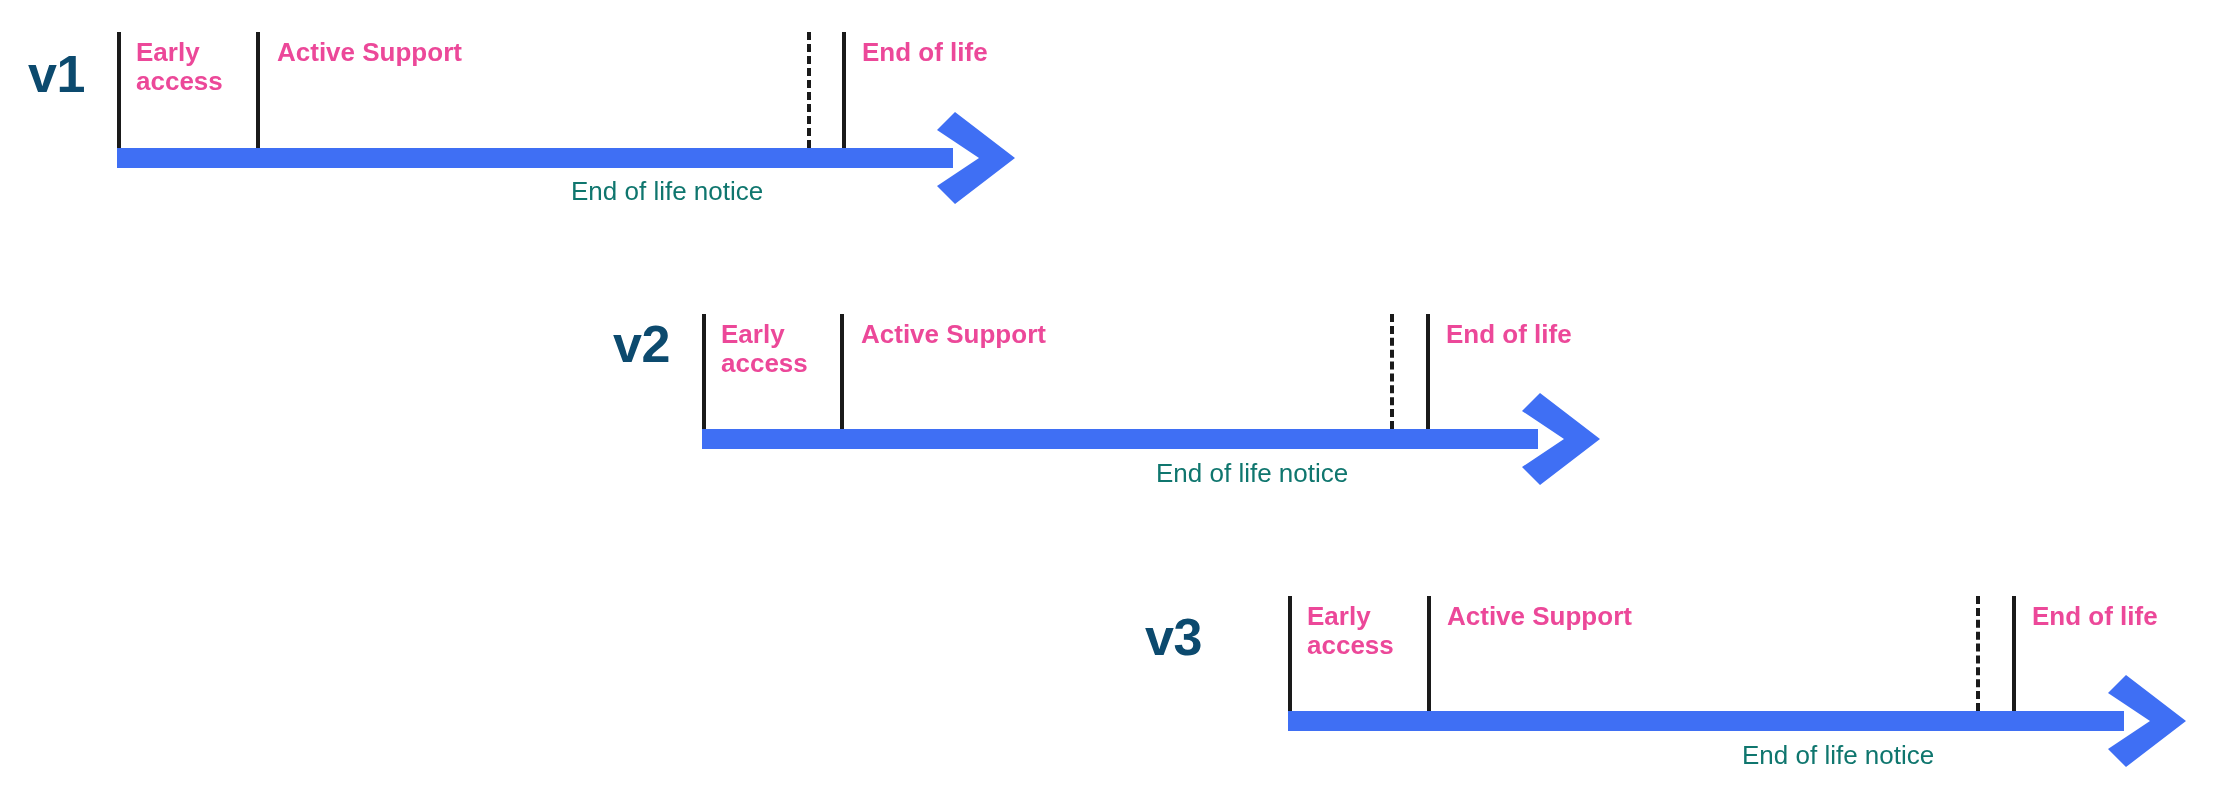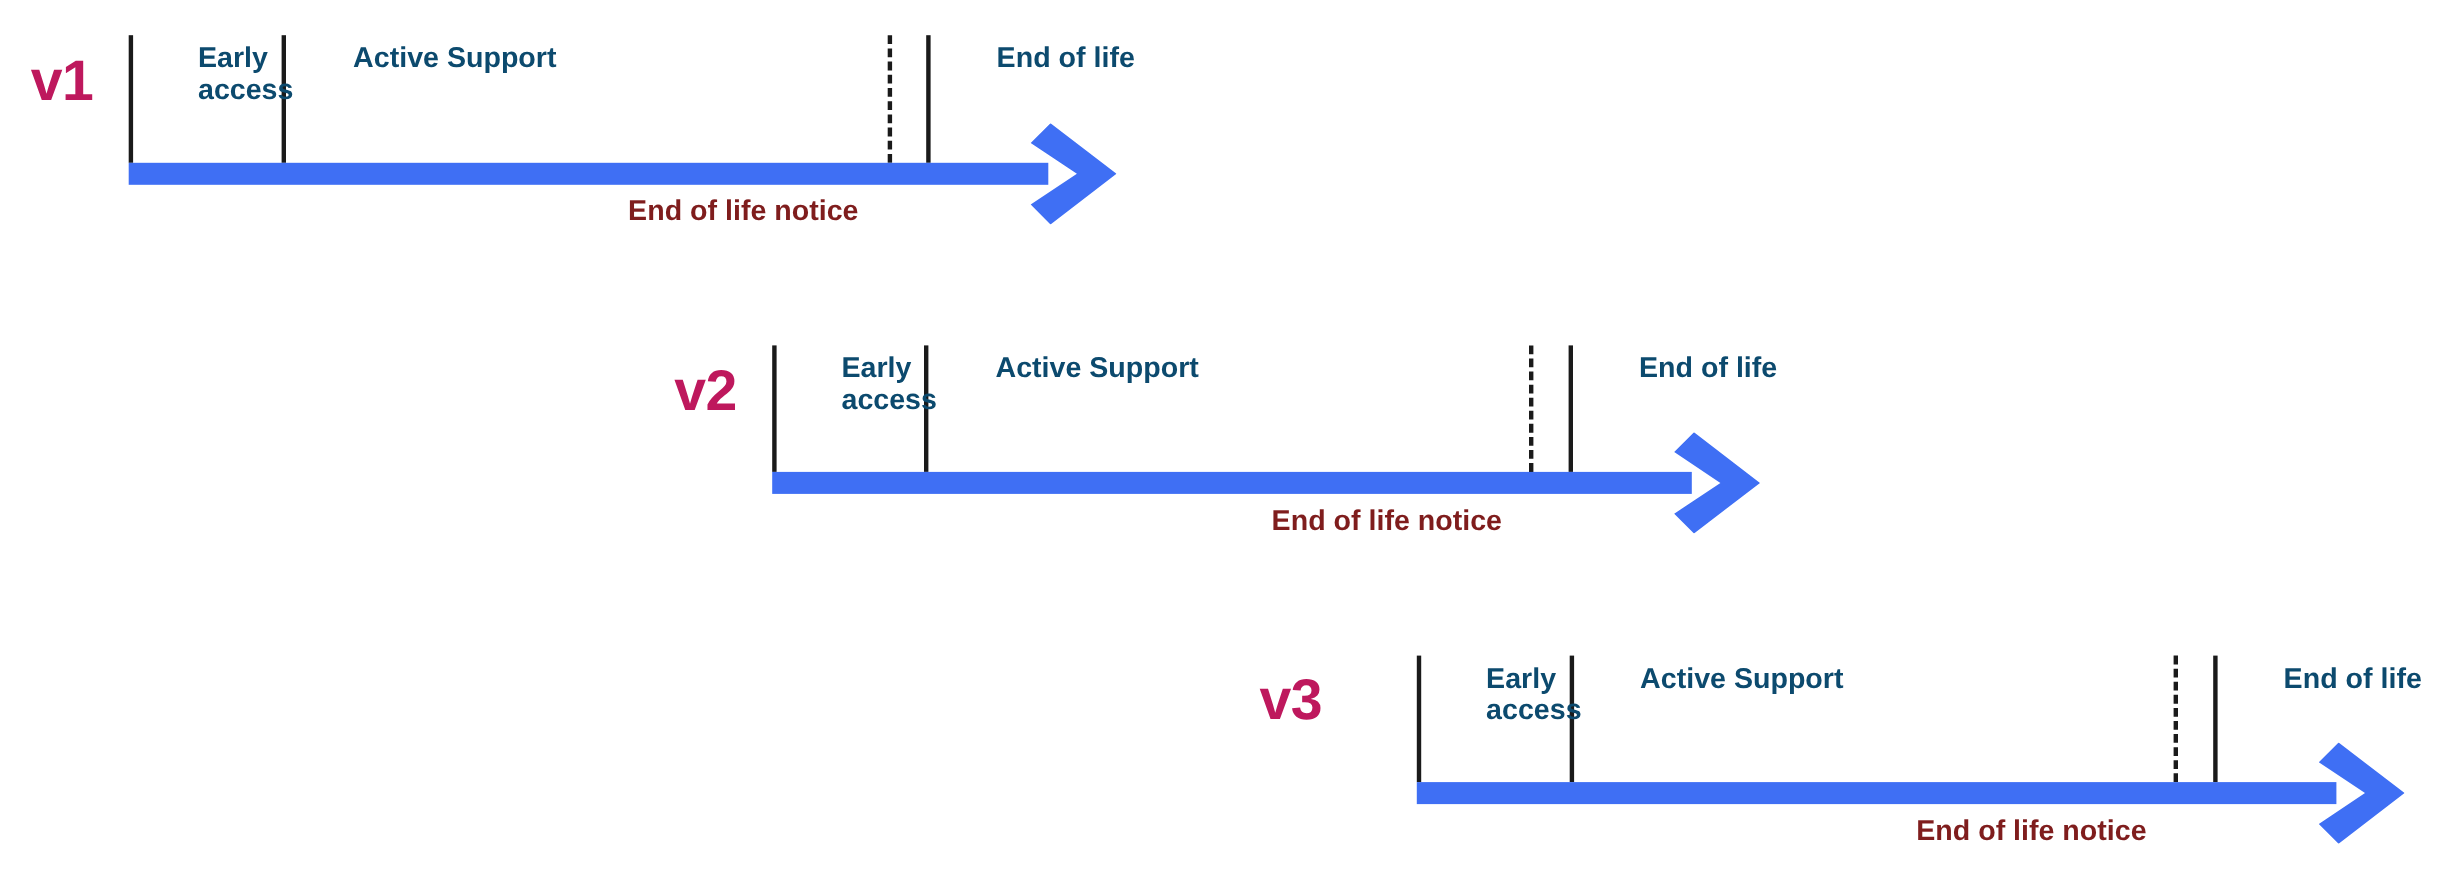--- a/index.html
+++ b/index.html
@@ -16,61 +16,60 @@
   #diagram {
     position: absolute;
     left: 0; top: 0;
     width: 2228px; height: 812px;
   }
   
   .version-label {
     position: absolute;
     font-size: 52px;
     font-weight: 700;
-    color: #be185d;
+    color: #0c4a6e;
     letter-spacing: -0.5px;
     line-height: 1;
     white-space: nowrap;
   }
   
   .tick {
     position: absolute;
     width: 4px;
     background: #1a1a1a;
   }
   .tick.dashed {
     width: 0;
     background: none;
     border-left: 4px dashed #1a1a1a;
   }
   
   .phase-label {
     position: absolute;
     font-size: 26px;
     font-weight: 700;
-    color: #0c4a6e;
+    color: #ec4899;
     line-height: 1.12;
     white-space: pre-line;
-    margin-left: 44px;
   }
   .phase-label.nowrap { white-space: nowrap; }
   
   .bar {
     position: absolute;
     height: 20px;
     background: #3f6ff4;
   }
   .arrowhead {
     position: absolute;
   }
   .notice-label {
     position: absolute;
     font-size: 26px;
-    font-weight: 700;
-    color: #7f1d1d;
+    font-weight: 400;
+    color: #0f766e;
     white-space: nowrap;
   }
 </style>
 </head>
 <body>
 
 <div id="diagram">
     <div class="version-label" style="left: 28px; top: 48px;">v1</div>
     <div class="tick" style="left: 117px; top: 32px; height: 116px;"></div>
     <div class="tick" style="left: 256px; top: 32px; height: 116px;"></div>
@@ -78,21 +77,21 @@
     <div class="tick" style="left: 842px; top: 32px; height: 116px;"></div>
     <div class="phase-label" style="left: 136px; top: 38px;">Early
 access</div>
     <div class="phase-label nowrap" style="left: 277px; top: 38px;">Active Support</div>
     <div class="phase-label nowrap" style="left: 862px; top: 38px;">End of life</div>
     <div class="bar" style="left: 117px; top: 148px; width: 836px; background: rgb(63, 111, 244);"></div>
     <div class="arrowhead" style="left: 929px; top: 112px; width: 86px; height: 92px;"><svg width="86" height="92" viewBox="0 0 86 92" xmlns="http://www.w3.org/2000/svg" aria-hidden="true">
         <path d="M26 0 L86 46 L26 92 L8 74 L50 46 L8 18 Z" fill="#3f6ff4"></path>
       </svg></div>
     <div class="notice-label" style="left: 571px; top: 176px;">End of life notice</div>
-    <div class="version-label" style="left: 613px; top: 330px;">v2</div>
+    <div class="version-label" style="left: 613px; top: 318px;">v2</div>
     <div class="tick" style="left: 702px; top: 314px; height: 115px;"></div>
     <div class="tick" style="left: 840px; top: 314px; height: 115px;"></div>
     <div class="tick dashed" style="left: 1390px; top: 314px; height: 115px;"></div>
     <div class="tick" style="left: 1426px; top: 314px; height: 115px;"></div>
     <div class="phase-label" style="left: 721px; top: 320px;">Early
 access</div>
     <div class="phase-label nowrap" style="left: 861px; top: 320px;">Active Support</div>
     <div class="phase-label nowrap" style="left: 1446px; top: 320px;">End of life</div>
     <div class="bar" style="left: 702px; top: 429px; width: 836px; background: rgb(63, 111, 244);"></div>
     <div class="arrowhead" style="left: 1514px; top: 393px; width: 86px; height: 92px;"><svg width="86" height="92" viewBox="0 0 86 92" xmlns="http://www.w3.org/2000/svg" aria-hidden="true">

